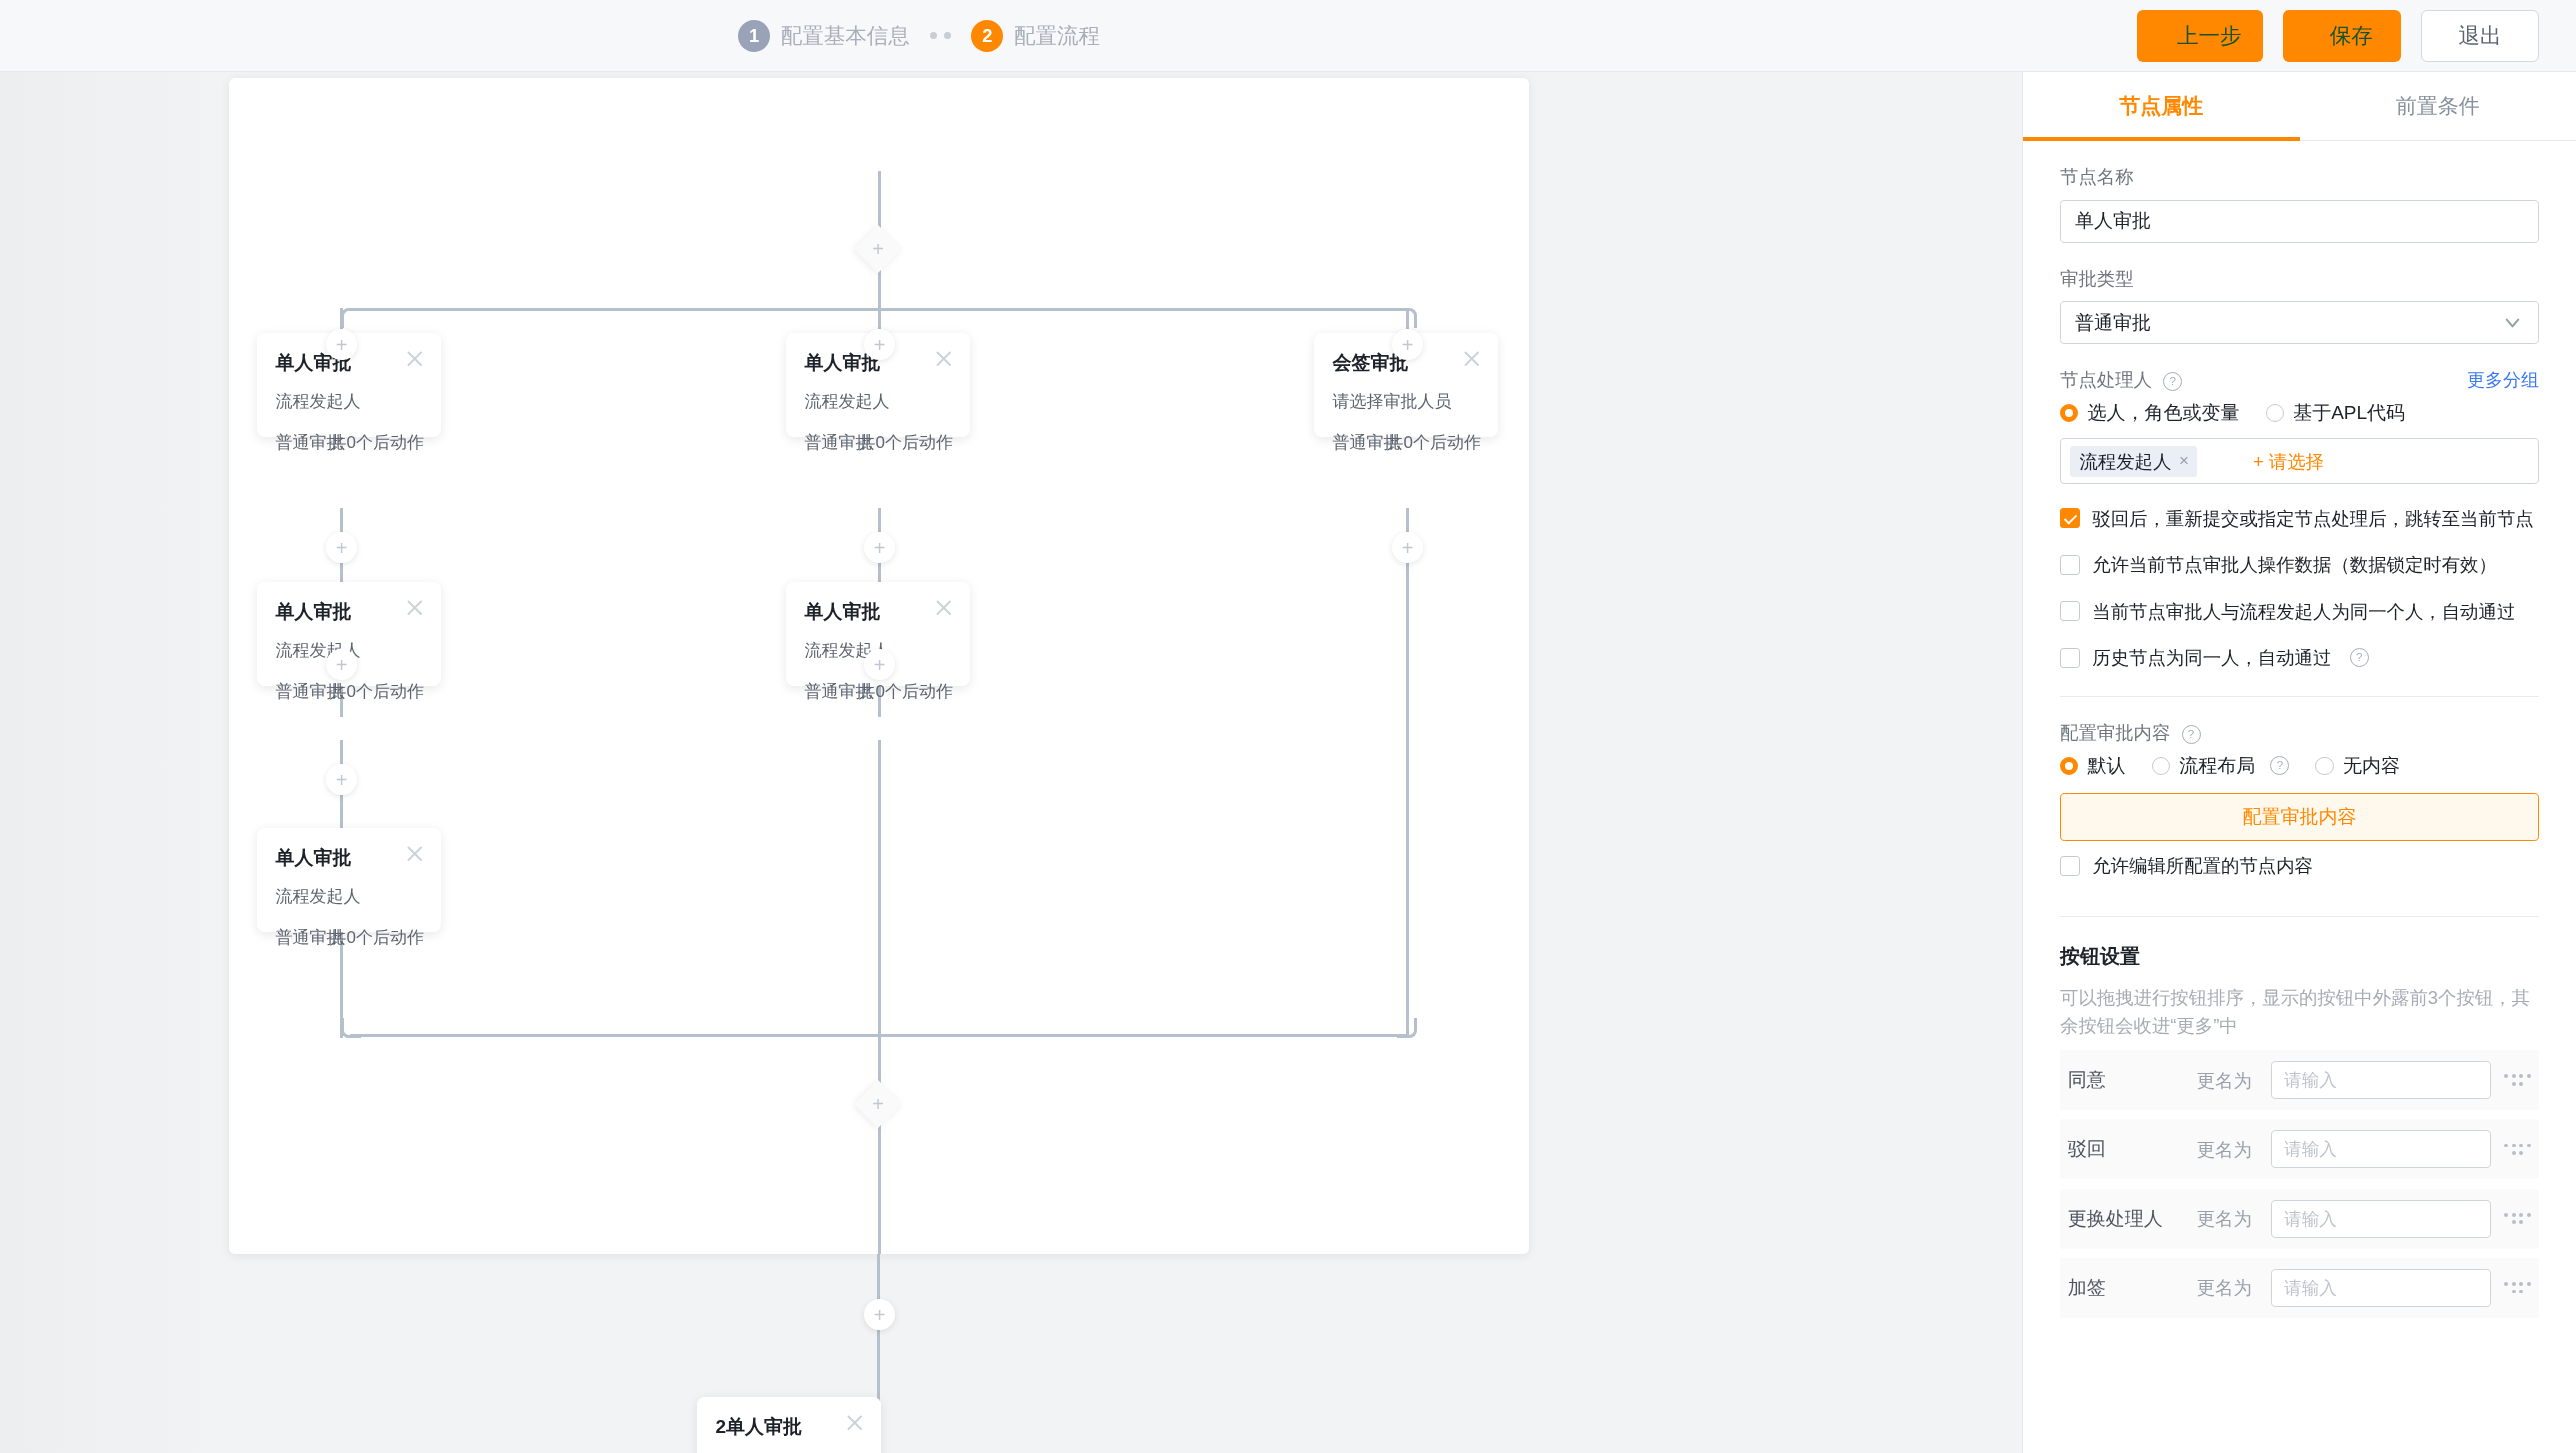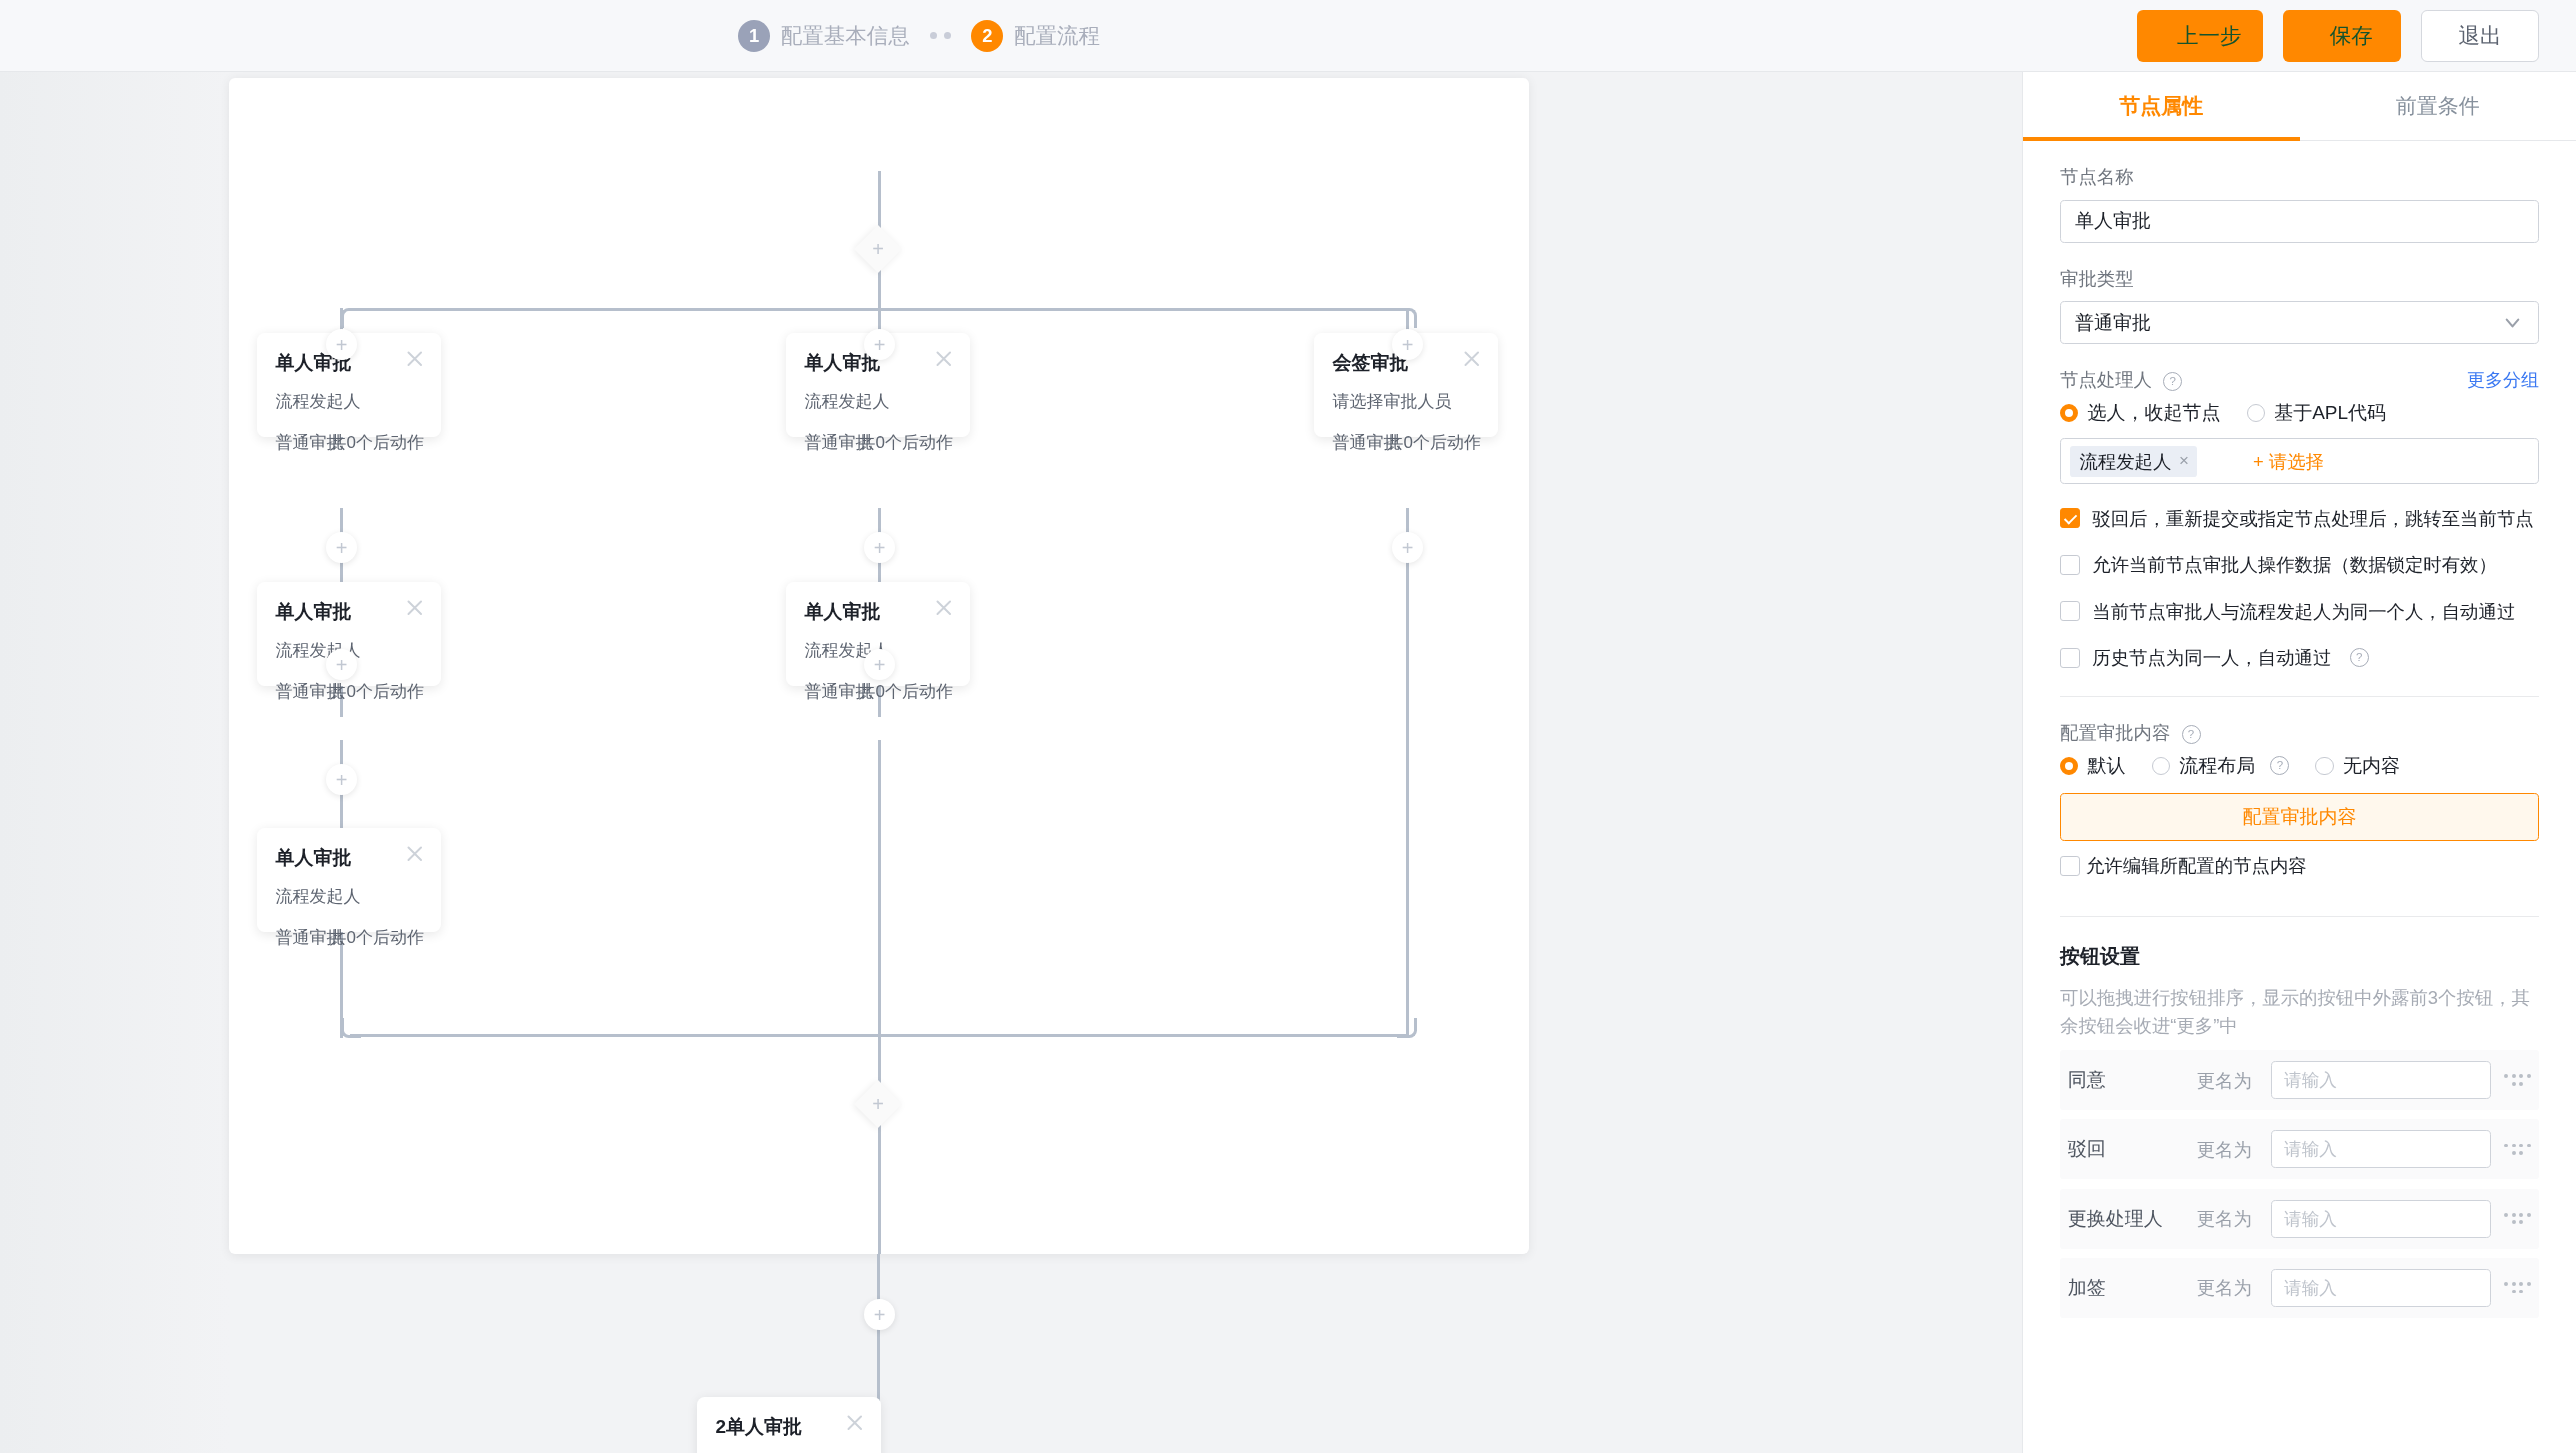--- a/index.html
+++ b/index.html
@@ -441,21 +441,21 @@
         <div style="font-size:18.4px;color:#70767f;">
           <span>节点处理人</span>
           <span class="help-icon">?</span>
         </div>
         <div class="link-orange">更多分组</div>
       </div>
 
       <div class="radio-row">
         <div class="radio">
           <span class="rdot on"></span>
-          <span>选人，收起节点</span>
+          <span>选人，角色或变量</span>
         </div>
         <div class="radio">
           <span class="rdot"></span>
           <span>基于APL代码</span>
         </div>
       </div>
 
       <div class="tag-field">
         <div class="tag">
           <span>流程发起人</span>
@@ -500,21 +500,21 @@
           <span class="help-icon">?</span>
         </div>
         <div class="radio">
           <span class="rdot"></span>
           <span>无内容</span>
         </div>
       </div>
 
       <div class="btn-outline-orange">配置审批内容</div>
 
-      <div class="cbrow" style="margin-top:12.3px;gap:6px;">
+      <div class="cbrow" style="margin-top:12.3px;">
         <span class="cbox"></span>
         <span class="cblabel">允许编辑所配置的节点内容</span>
       </div>
 
       <div class="divider" style="margin-top:38px;"></div>
 
       <div class="sec-title">按钮设置</div>
       <div class="sec-desc">可以拖拽进行按钮排序，显示的按钮中外露前3个按钮，其余按钮会收进“更多”中</div>
 
       <div class="btnrow">

